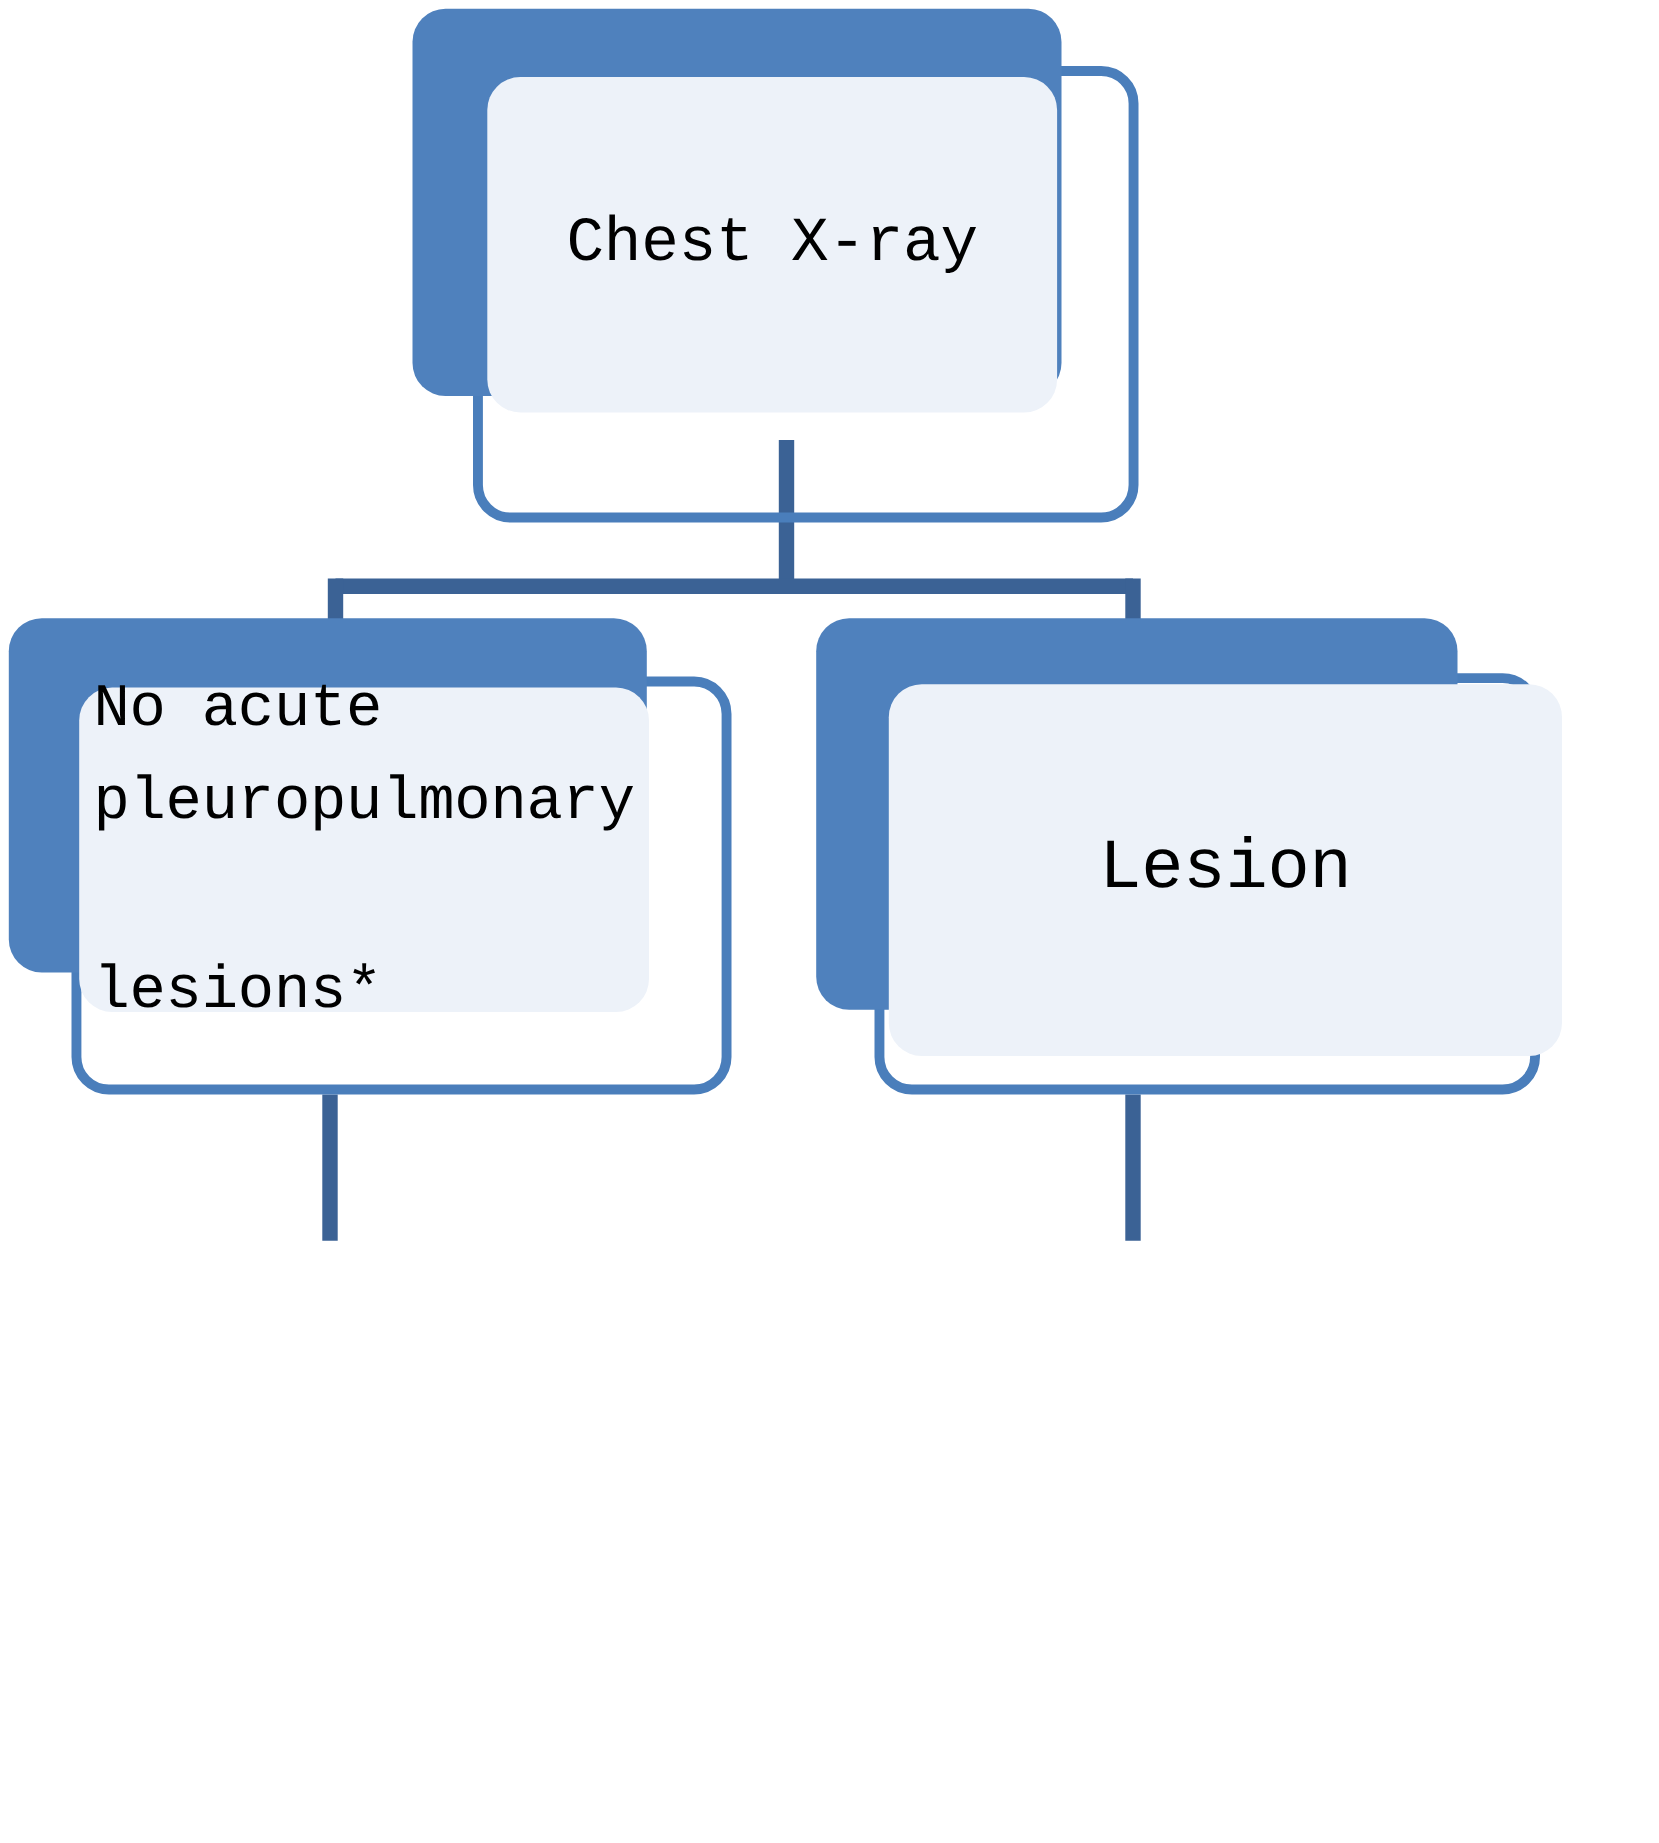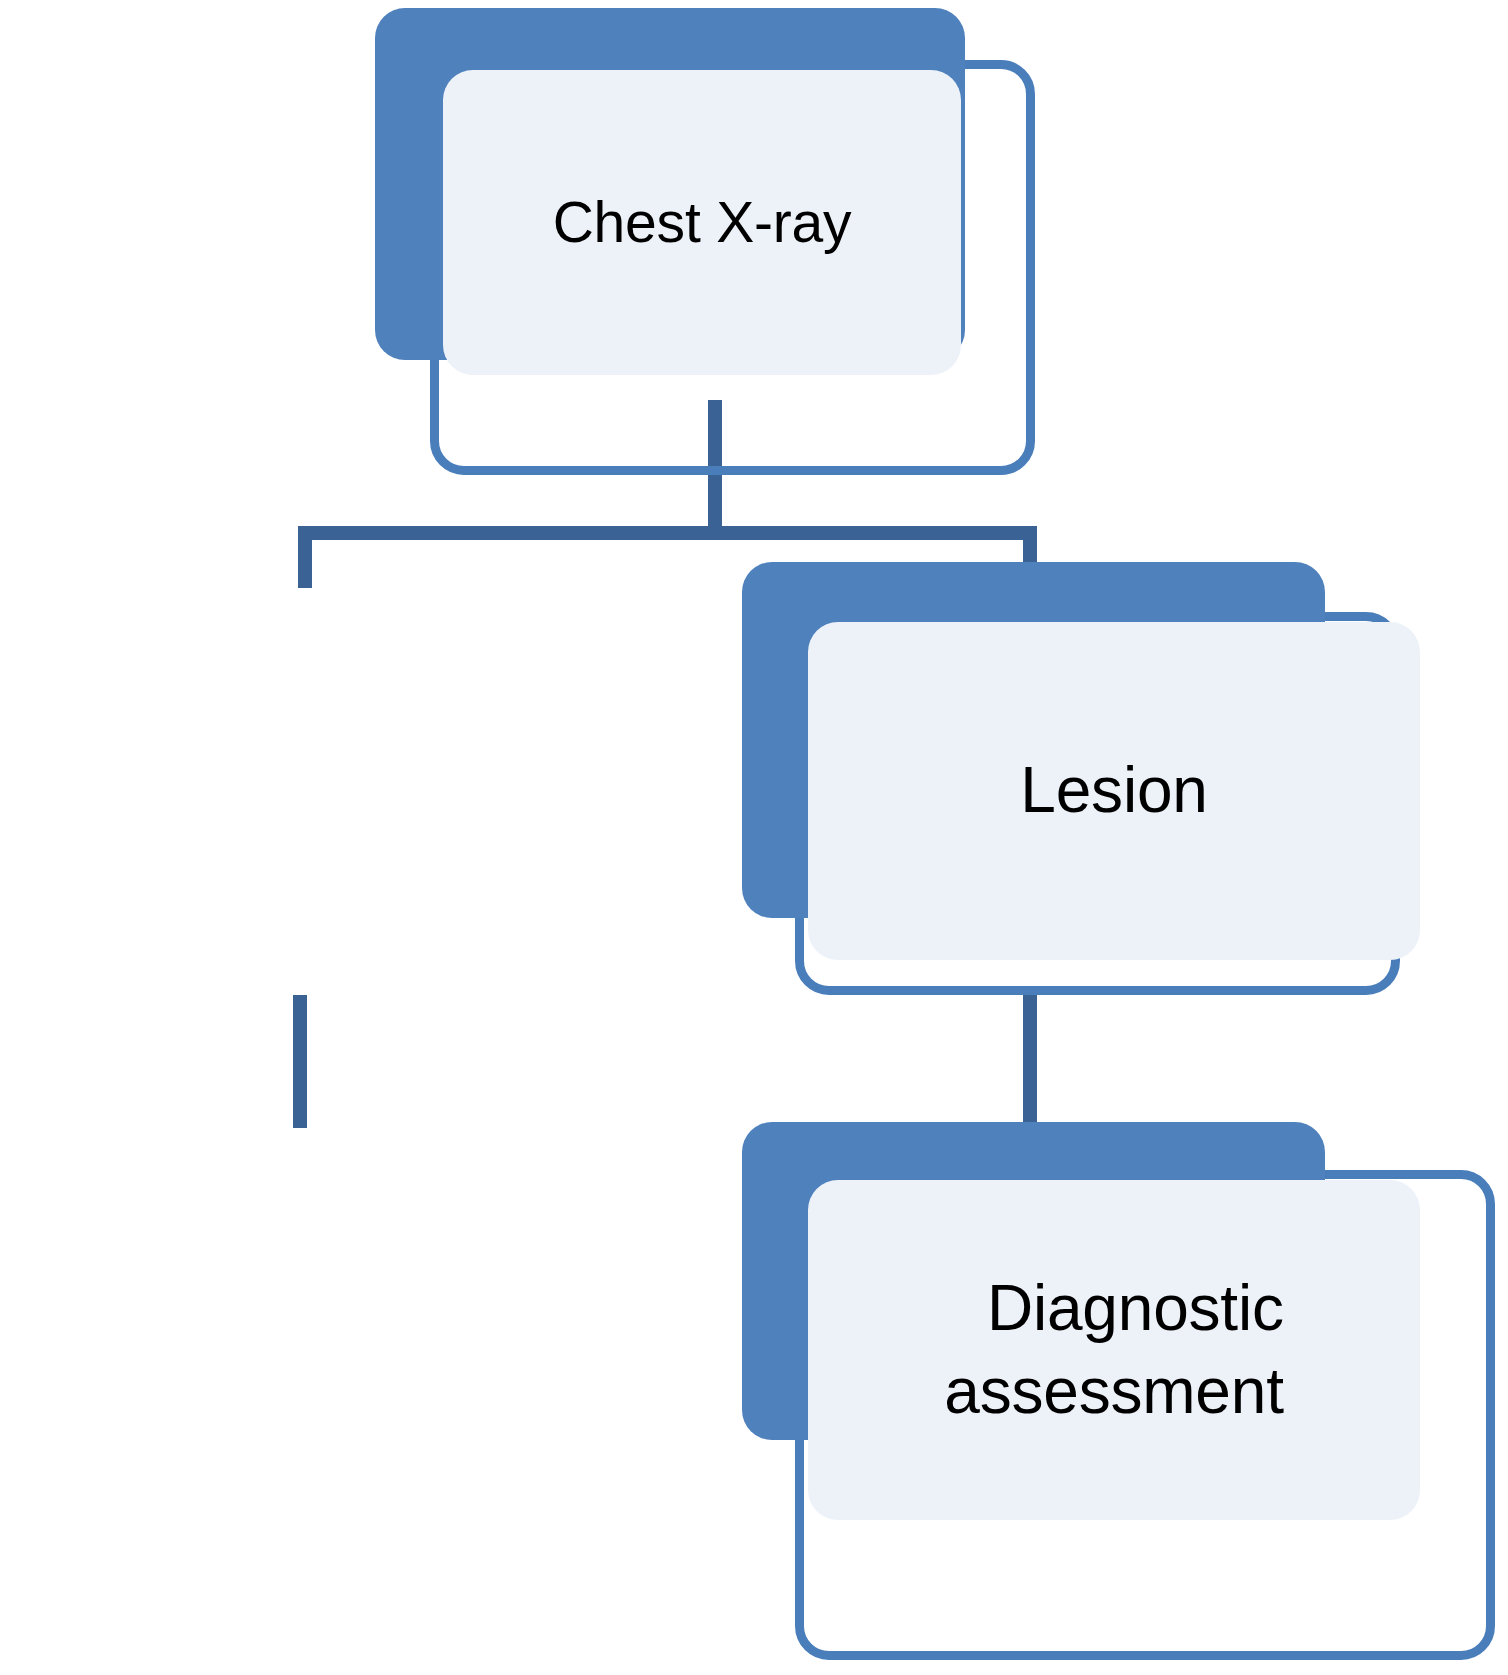--- a/index.html
+++ b/index.html
@@ -47,23 +47,23 @@
   .layer-front {
     background: transparent;
     border: 9px solid #4A7EBB;
     border-radius: 34px;
   }
   .node-label {
     position: absolute;
     display: flex;
     align-items: center;
     justify-content: center;
-    text-align: right;
+    text-align: left;
     color: #000000;
-    font-family: Liberation Sans, sans-serif;
+    font-family: Liberation Mono, monospace;
     font-weight: 400;
     line-height: 1.30;
     letter-spacing: -0.2px;
     white-space: pre-line;
     pointer-events: none;
   }
   .lbl-xl { font-size: 57px; }
   .lbl-lg { font-size: 64px; }
   .lbl-md { font-size: 55px; line-height: 1.55; }
 
@@ -94,30 +94,32 @@
     <path d="M1030,995 L1030,1128" stroke="#3B6295" stroke-width="14" fill="none" stroke-linecap="butt"></path>
   </svg>
 
   <div class="node" id="node-chest-xray">
     <div class="layer-front" style="left:430px; top:60px; width:605px; height:415px;"></div>
     <div class="layer-back" style="left:375px; top:8px; width:590px; height:352px;"></div>
     <div class="layer-mid" style="left:443px; top:70px; width:518px; height:305px;"></div>
     <div class="node-label lbl-xl" style="left:443px; top:70px; width:518px; height:305px;">Chest X-ray</div>
   </div>
 
+  <div class="node" id="node-no-lesions">
+    <div class="layer-front" style="left:65px; top:75px; width:600px; height:380px;"></div>
+    <div class="layer-back" style="left:8px; top:22px; width:580px; height:322px;"></div>
+    <div class="layer-mid" style="left:72px; top:85px; width:518px; height:295px;"></div>
+    <div class="node-label lbl-md" style="left:72px; top:85px; width:518px; height:295px;">No acute
+pleuropulmonary
+
+lesions*</div>
+  </div>
 
   <div class="node" id="node-lesion">
     <div class="layer-front" style="left:65px; top:72px; width:605px; height:383px;"></div>
     <div class="layer-back" style="left:12px; top:22px; width:583px; height:356px;"></div>
     <div class="layer-mid" style="left:78px; top:82px; width:612px; height:338px;"></div>
     <div class="node-label lbl-lg" style="left:78px; top:82px; width:612px; height:338px;">Lesion</div>
   </div>
 
 
-  <div class="node" id="node-diagnostic">
-    <div class="layer-front" style="left:65px; top:70px; width:700px; height:490px;"></div>
-    <div class="layer-back" style="left:12px; top:22px; width:583px; height:318px;"></div>
-    <div class="layer-mid" style="left:78px; top:80px; width:612px; height:340px;"></div>
-    <div class="node-label lbl-lg" style="left:78px; top:80px; width:612px; height:340px;">Diagnostic
-assessment</div>
-  </div>
 
 </div>
 
 </body></html>

